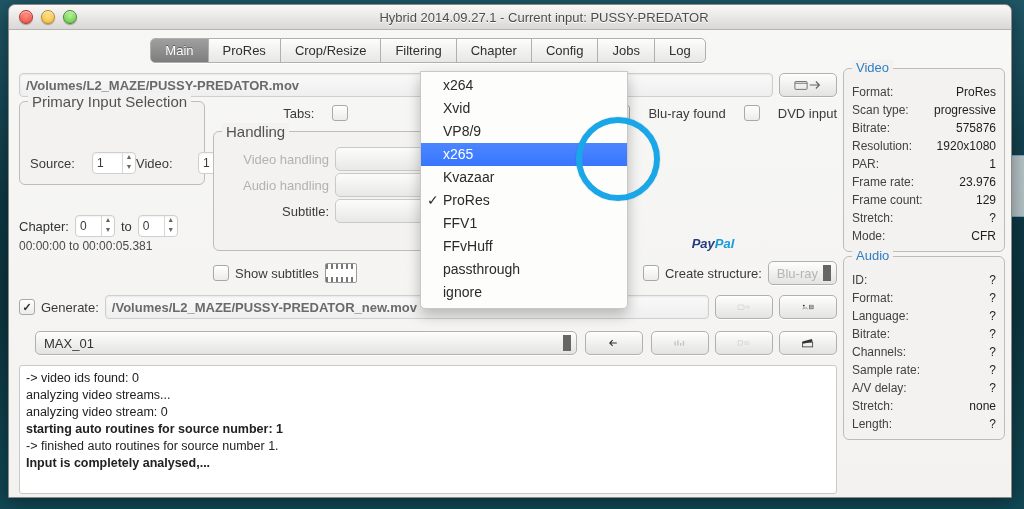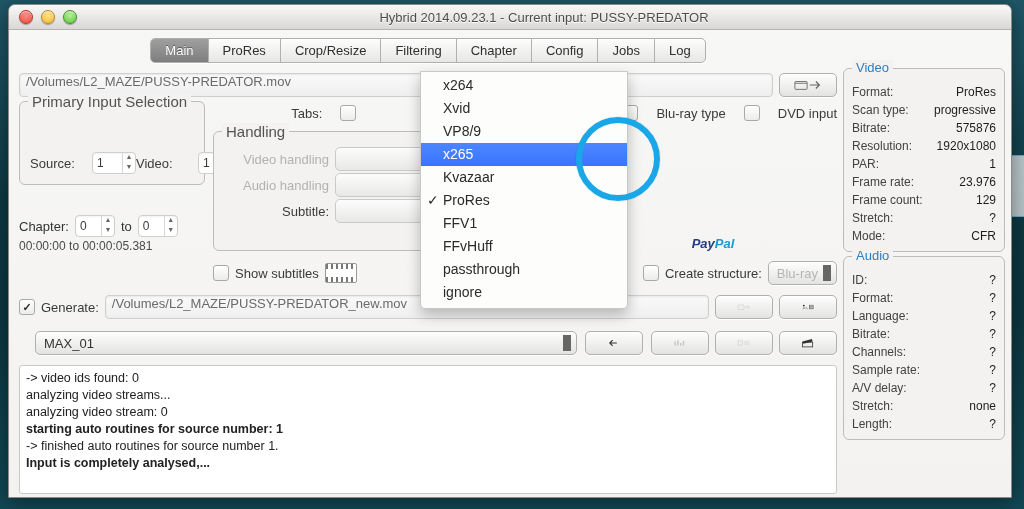--- a/index.html
+++ b/index.html
@@ -58,22 +58,22 @@
     background:linear-gradient(180deg,#fdfdfd,#e7e7e5);
     box-shadow:0 1px 0 #fff, inset 0 1px 1px rgba(255,255,255,.6);}
   .tab{padding:4px 14px;border-right:1px solid var(--gray-border);color:#2f2f2f;cursor:default;font-size:13px;}
   .tab:last-child{border-right:none;}
   .tab.sel{background:linear-gradient(180deg,#a0a0a0,#7d7d7d);color:#fff;text-shadow:0 -1px 0 rgba(0,0,0,.4);}
 
   
   .row{display:flex;align-items:center;gap:6px;}
   .textfield, .pathfield{
     flex:1;height:22px;border:1px solid #cfcfce;border-radius:4px;
-    background:linear-gradient(180deg,#fafafa,#efefef);padding:0 6px;display:flex;align-items:flex-start;
-    color:#4a4a4a;font-size:13px;box-shadow:inset 0 1px 2px rgba(0,0,0,.08);
+    background:linear-gradient(180deg,#fafafa,#efefef);padding:0 6px;display:flex;align-items:center;
+    color:#4a4a4a;font-size:13px;box-shadow:inset 0 1px 2px rgba(0,0,0,.08);font-weight:bold;
   }
   .pathfield.readonly{color:#6a6a6a;}
   .btn{
     height:22px;min-width:40px;padding:0 8px;border:1px solid var(--gray-border);border-radius:5px;
     background:linear-gradient(180deg,#fefefe,#e3e3e1);display:inline-flex;align-items:center;justify-content:center;
     color:#333;font-size:12px;box-shadow:0 1px 0 #fff, inset 0 1px 0 rgba(255,255,255,.7);
   }
   .btn.disabled{color:#c0c0c0;}
   .btn svg{width:14px;height:14px;}
   .stepper{
@@ -192,21 +192,21 @@
   <div class="desk-icon"></div>
 
   <div class="window">
 
     <div class="titlebar">
       <div class="traffic">
         <div class="dot red"></div>
         <div class="dot yel"></div>
         <div class="dot grn"></div>
       </div>
-      <div class="title">Hybrid 2014.09.23.1 - Current input: PUSSY-PREDATOR</div>
+      <div class="title">Hybrid 2014.09.27.1 - Current input: PUSSY-PREDATOR</div>
     </div>
 
     <div class="content">
       <div class="center">
 
         <div class="tabbar">
           <div class="tabs" id="tabs">
               <div class="tab sel">Main</div>
               <div class="tab">ProRes</div>
               <div class="tab">Crop/Resize</div>
@@ -300,21 +300,21 @@
             <div class="timecode">00:00:00 to 00:00:05.381</div>
           </div>
 
           <div class="center-col">
             <div class="tabs-row">
               <span style="flex:1"></span>
               <span class="label">Tabs:</span>
               <span class="cb"></span>
               <span style="width:230px"></span>
               <span class="cb"></span>
-              <span class="label">Blu-ray type</span>
+              <span class="label">Blu-ray found</span>
               <span class="cb"></span>
               <span class="label">DVD input</span>
             </div>
 
             <div style="display:flex;gap:14px;align-items:flex-start;">
               <div class="group handling" style="flex:0 0 340px">
                 <div class="legend">Handling</div>
                 <div class="hrow">
                   <span class="hk">Video handling</span>
                   <div class="hfield">

